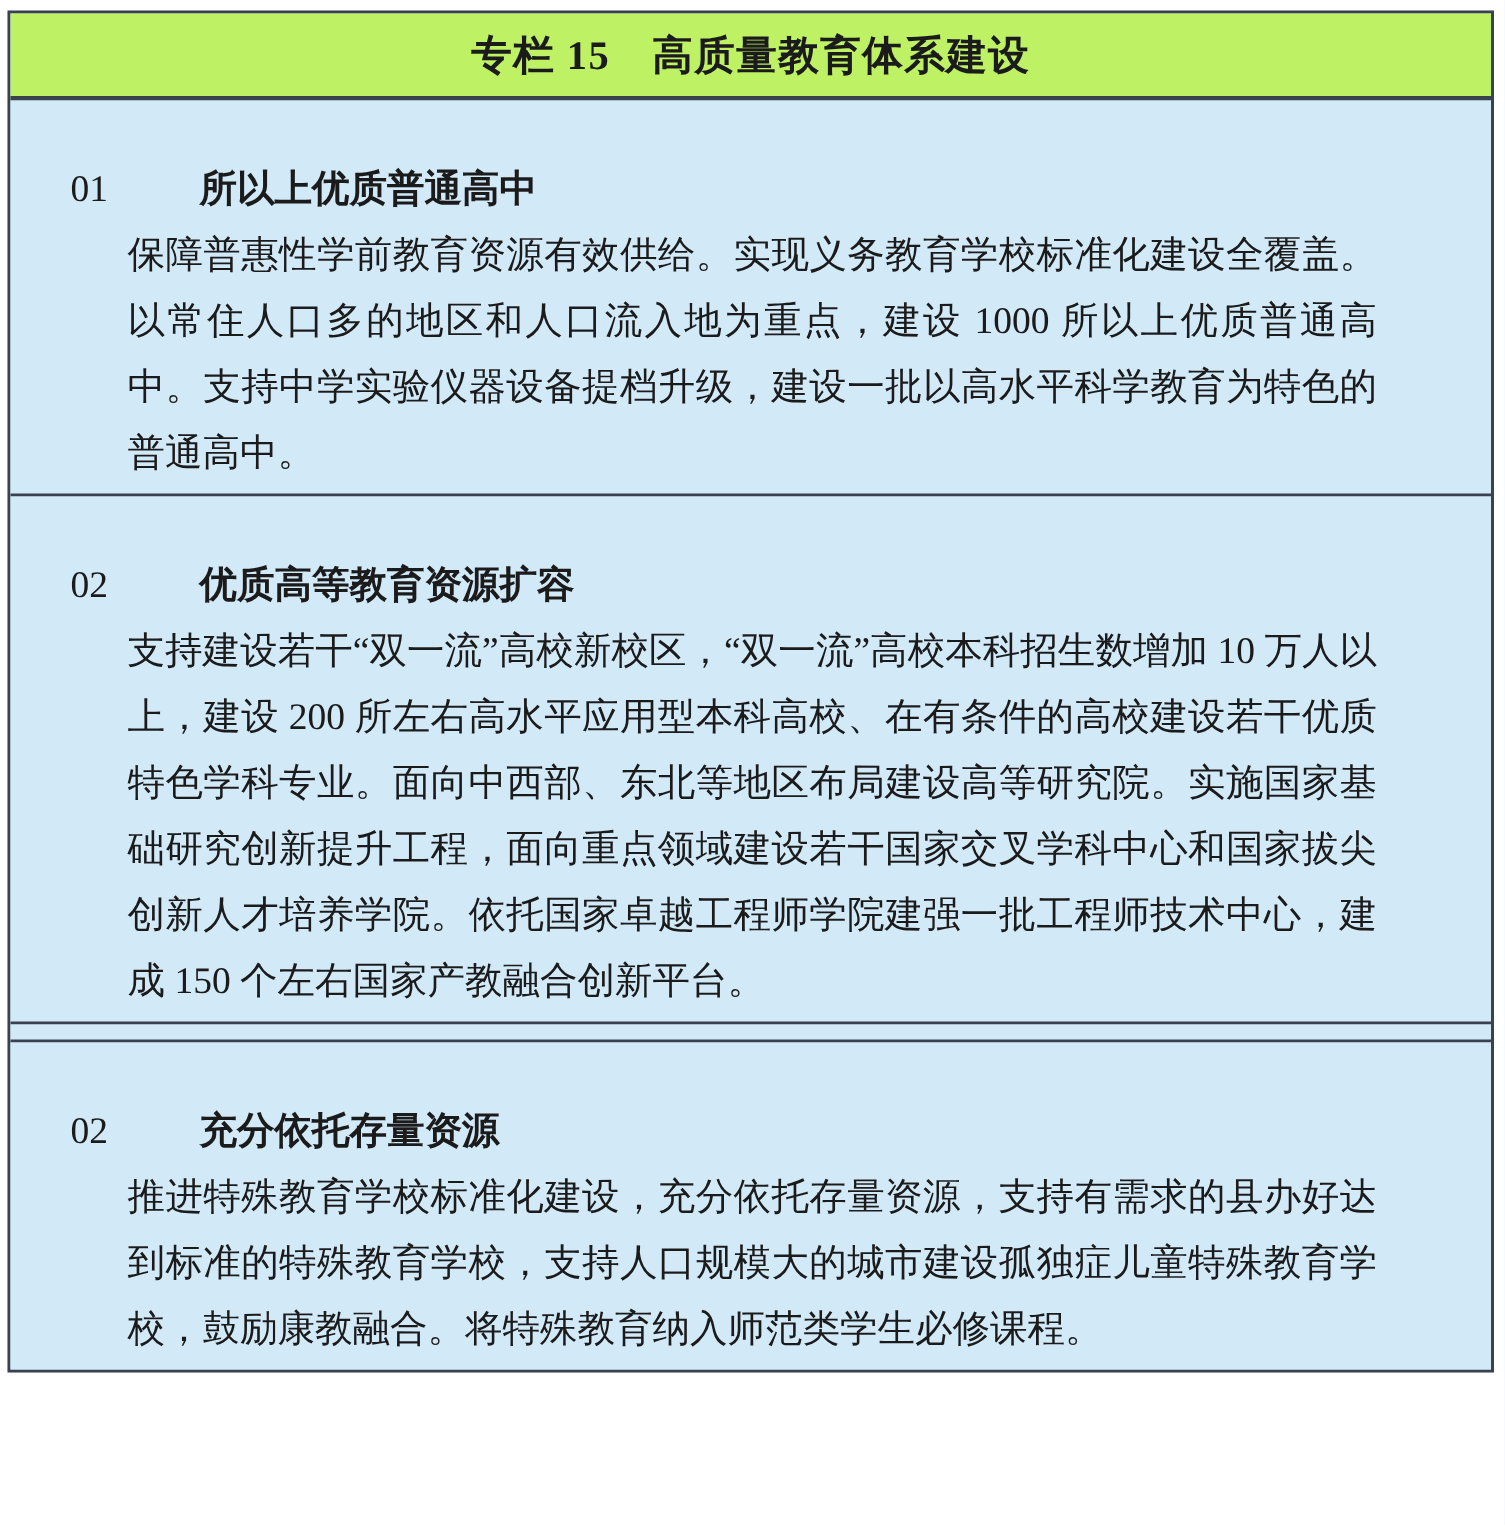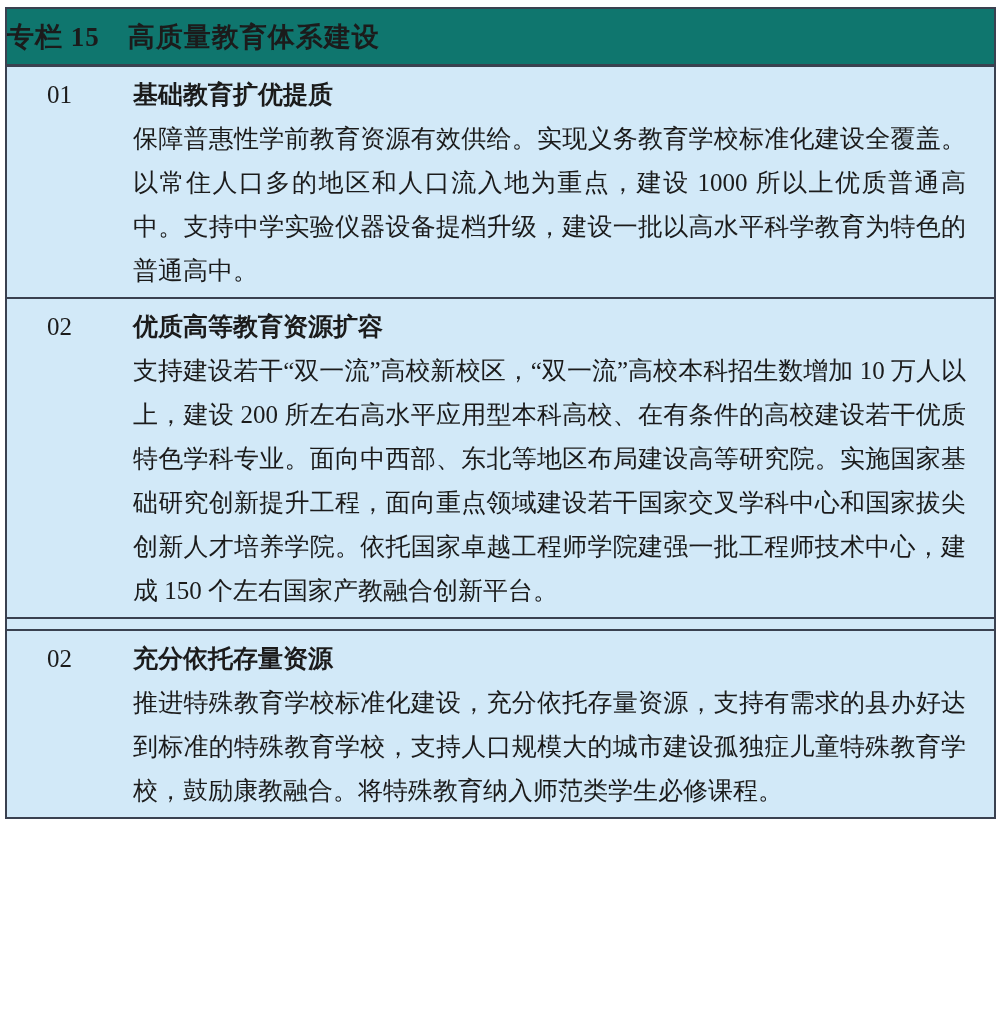--- a/index.html
+++ b/index.html
@@ -14,78 +14,80 @@
     position: absolute;
     left: 5px;
     top: 7px;
     width: 991px;
     box-sizing: border-box;
     border: 2px solid #3a4150;
     background: #d2e9f8;
   }
   .panel-header {
     height: 55px;
-    background: #0f766e;
+    background: #bef264;
     border-bottom: 3px solid #3a4150;
     display: flex;
     align-items: center;
+    justify-content: center;
   }
   .panel-title {
     font-size: 27px;
     font-weight: bold;
     color: #1b1b1b;
     letter-spacing: 1px;
   }
   .section {
     background: #d2e9f8;
     padding: 6px 28px 4px 40px;
     border-bottom: 2px solid #3a4150;
   }
   .section:last-child {
     border-bottom: none;
   }
   .section-row {
     display: flex;
     align-items: center;
     line-height: 44px;
+    margin-top: 32px;
   }
   .section-num {
     display: inline-block;
     width: 86px;
     flex: 0 0 86px;
     font-size: 25px;
     color: #1b1b1b;
   }
   .section-heading {
     font-size: 25px;
     font-weight: bold;
     color: #1b1b1b;
   }
   .section-body {
-    margin-left: 86px;
+    margin-left: 38px;
     width: 833px;
     font-size: 25px;
     line-height: 44px;
     color: #1b1b1b;
     text-align: justify;
     text-justify: inter-character;
   }
 </style>
 </head>
 <body>
 
 <div class="panel">
   <div class="panel-header">
     <div class="panel-title">专栏 15　高质量教育体系建设</div>
   </div>
 
   <div class="section">
     <div class="section-row">
       <span class="section-num">01</span>
-      <span class="section-heading">基础教育扩优提质</span>
+      <span class="section-heading">所以上优质普通高中</span>
     </div>
     <div class="section-body">保障普惠性学前教育资源有效供给。实现义务教育学校标准化建设全覆盖。以常住人口多的地区和人口流入地为重点，建设 1000 所以上优质普通高中。支持中学实验仪器设备提档升级，建设一批以高水平科学教育为特色的普通高中。</div>
   </div>
 
   <div class="section">
     <div class="section-row">
       <span class="section-num">02</span>
       <span class="section-heading">优质高等教育资源扩容</span>
     </div>
     <div class="section-body">支持建设若干“双一流”高校新校区，“双一流”高校本科招生数增加 10 万人以上，建设 200 所左右高水平应用型本科高校、在有条件的高校建设若干优质特色学科专业。面向中西部、东北等地区布局建设高等研究院。实施国家基础研究创新提升工程，面向重点领域建设若干国家交叉学科中心和国家拔尖创新人才培养学院。依托国家卓越工程师学院建强一批工程师技术中心，建成 150 个左右国家产教融合创新平台。</div>

